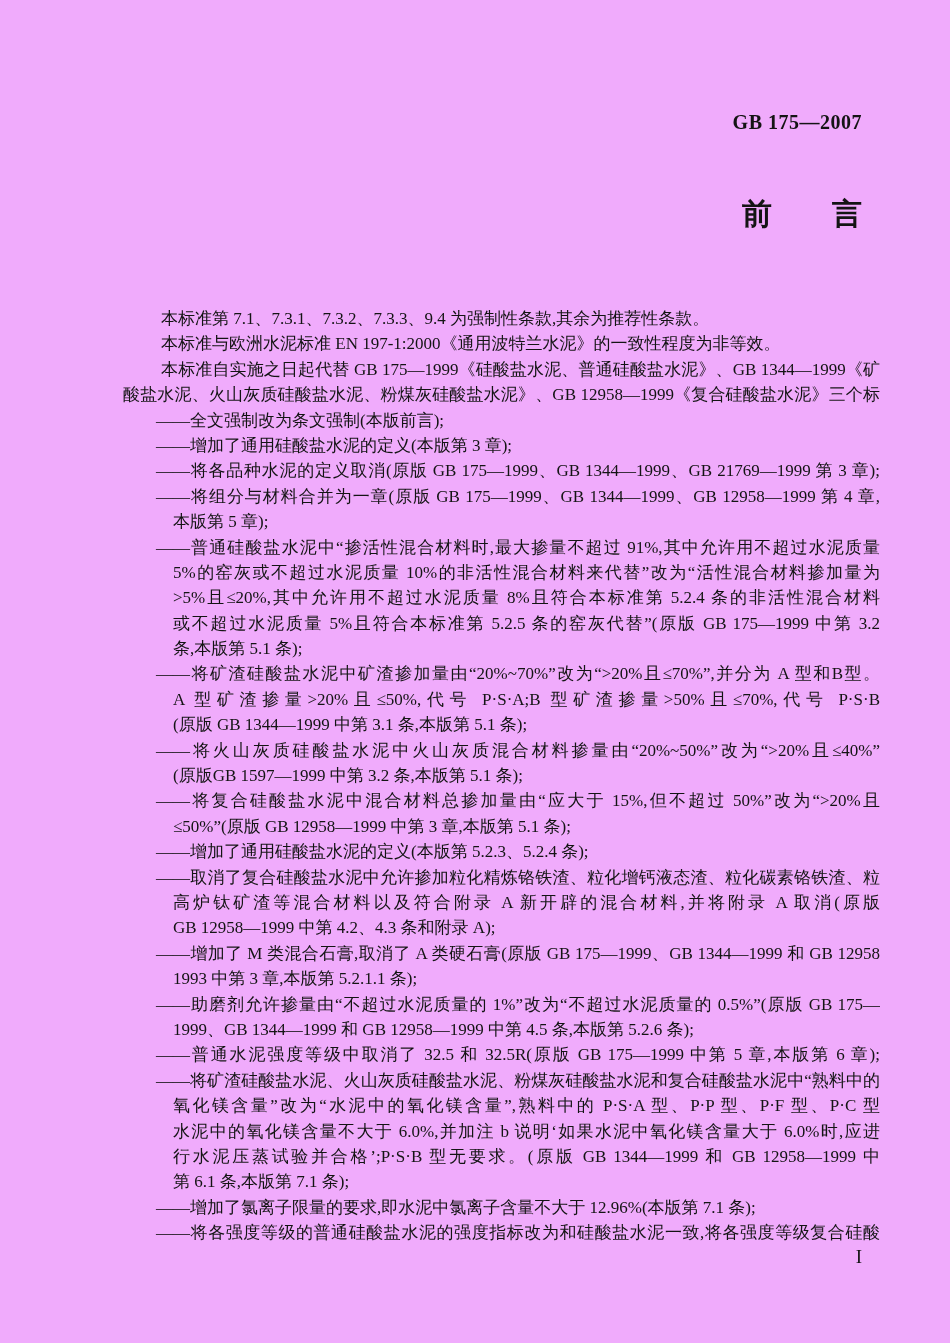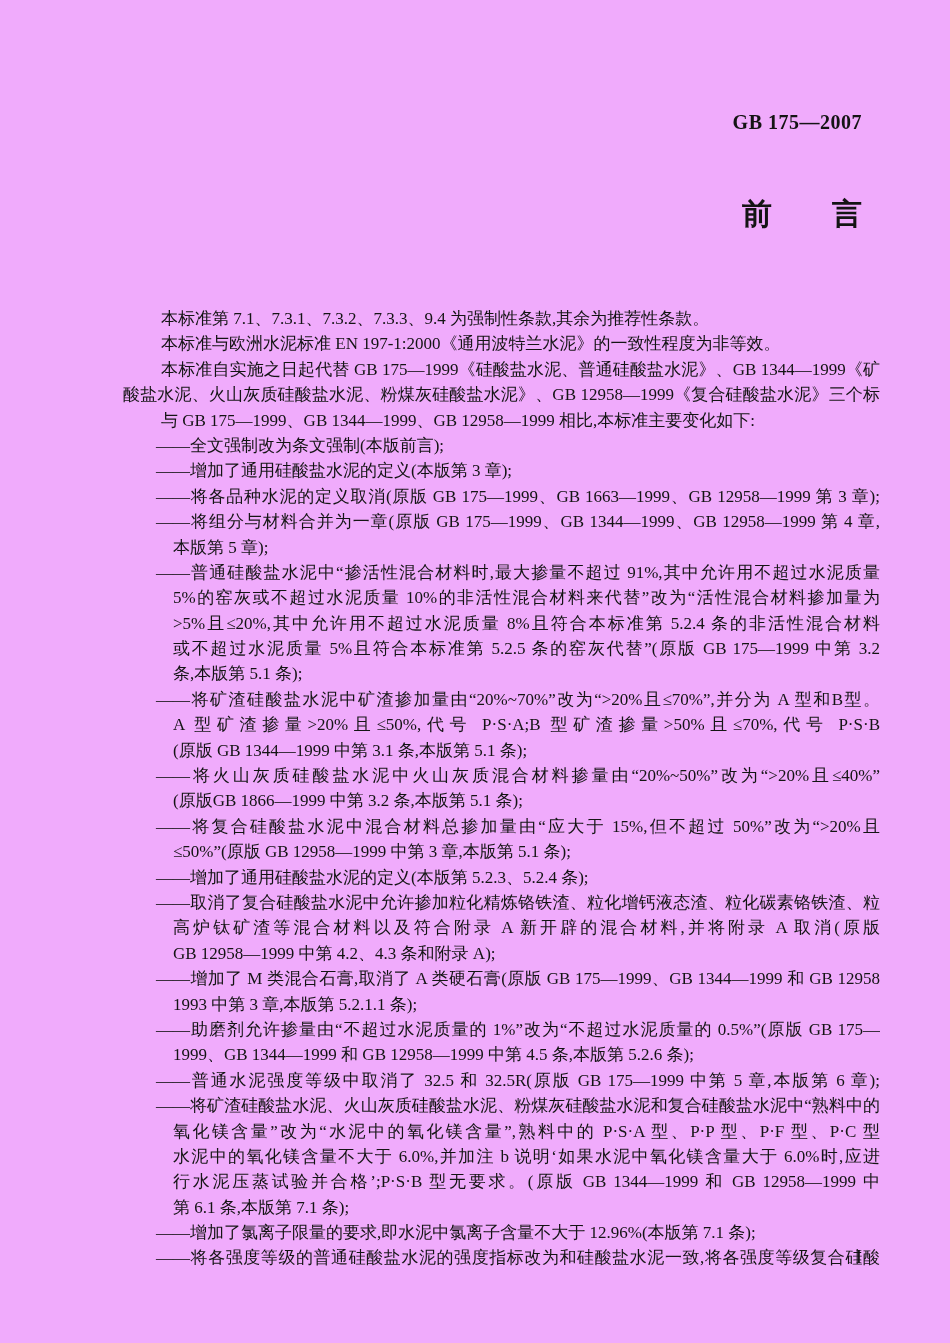--- a/index.html
+++ b/index.html
@@ -68,36 +68,35 @@
 <div class="page">
   <div class="header-right">GB 175—2007</div>
 
   <h1 class="doc-title">前　　言</h1>
 
   <div class="doc-body">
       <div class="line para">本标准第 7.1、7.3.1、7.3.2、7.3.3、9.4 为强制性条款,其余为推荐性条款。</div>
       <div class="line para">本标准与欧洲水泥标准 EN 197-1:2000《通用波特兰水泥》的一致性程度为非等效。</div>
       <div class="line para j">本标准自实施之日起代替 GB 175—1999《硅酸盐水泥、普通硅酸盐水泥》、GB 1344—1999《矿渣硅</div>
       <div class="line margin j">酸盐水泥、火山灰质硅酸盐水泥、粉煤灰硅酸盐水泥》、GB 12958—1999《复合硅酸盐水泥》三个标准。</div>
-      <div class="line para">与 GB 175—1999、GB 1344—1999、GB 12958—1999 相比,本标准主要变化如下:</div>
       <div class="line dash">——全文强制改为条文强制(本版前言);</div>
       <div class="line dash">——增加了通用硅酸盐水泥的定义(本版第 3 章);</div>
-      <div class="line dash j">——将各品种水泥的定义取消(原版 GB 175—1999、GB 1663—1999、GB 12958—1999 第 3 章);</div>
+      <div class="line dash j">——将各品种水泥的定义取消(原版 GB 175—1999、GB 1344—1999、GB 21769—1999 第 3 章);</div>
       <div class="line dash j">——将组分与材料合并为一章(原版 GB 175—1999、GB 1344—1999、GB 12958—1999 第 4 章,</div>
       <div class="line cont">本版第 5 章);</div>
       <div class="line dash j">——普通硅酸盐水泥中“掺活性混合材料时,最大掺量不超过 91%,其中允许用不超过水泥质量</div>
       <div class="line cont j">5%的窑灰或不超过水泥质量 10%的非活性混合材料来代替”改为“活性混合材料掺加量为</div>
       <div class="line cont j">&gt;5%且≤20%,其中允许用不超过水泥质量 8%且符合本标准第 5.2.4 条的非活性混合材料</div>
       <div class="line cont j">或不超过水泥质量 5%且符合本标准第 5.2.5 条的窑灰代替”(原版 GB 175—1999 中第 3.2</div>
       <div class="line cont">条,本版第 5.1 条);</div>
       <div class="line dash j">——将矿渣硅酸盐水泥中矿渣掺加量由“20%~70%”改为“&gt;20%且≤70%”,并分为 A 型和B型。</div>
       <div class="line cont j">A 型矿渣掺量&gt;20%且≤50%,代号 P·S·A;B 型矿渣掺量&gt;50%且≤70%,代号 P·S·B</div>
       <div class="line cont">(原版 GB 1344—1999 中第 3.1 条,本版第 5.1 条);</div>
       <div class="line dash j">——将火山灰质硅酸盐水泥中火山灰质混合材料掺量由“20%~50%”改为“&gt;20%且≤40%”</div>
-      <div class="line cont">(原版GB 1866—1999 中第 3.2 条,本版第 5.1 条);</div>
+      <div class="line cont">(原版GB 1597—1999 中第 3.2 条,本版第 5.1 条);</div>
       <div class="line dash j">——将复合硅酸盐水泥中混合材料总掺加量由“应大于 15%,但不超过 50%”改为“&gt;20%且</div>
       <div class="line cont">≤50%”(原版 GB 12958—1999 中第 3 章,本版第 5.1 条);</div>
       <div class="line dash">——增加了通用硅酸盐水泥的定义(本版第 5.2.3、5.2.4 条);</div>
       <div class="line dash j">——取消了复合硅酸盐水泥中允许掺加粒化精炼铬铁渣、粒化增钙液态渣、粒化碳素铬铁渣、粒化</div>
       <div class="line cont j">高炉钛矿渣等混合材料以及符合附录 A 新开辟的混合材料,并将附录 A 取消(原版</div>
       <div class="line cont">GB 12958—1999 中第 4.2、4.3 条和附录 A);</div>
       <div class="line dash j">——增加了 M 类混合石膏,取消了 A 类硬石膏(原版 GB 175—1999、GB 1344—1999 和 GB 12958—</div>
       <div class="line cont">1993 中第 3 章,本版第 5.2.1.1 条);</div>
       <div class="line dash j">——助磨剂允许掺量由“不超过水泥质量的 1%”改为“不超过水泥质量的 0.5%”(原版 GB 175—</div>
       <div class="line cont">1999、GB 1344—1999 和 GB 12958—1999 中第 4.5 条,本版第 5.2.6 条);</div>

